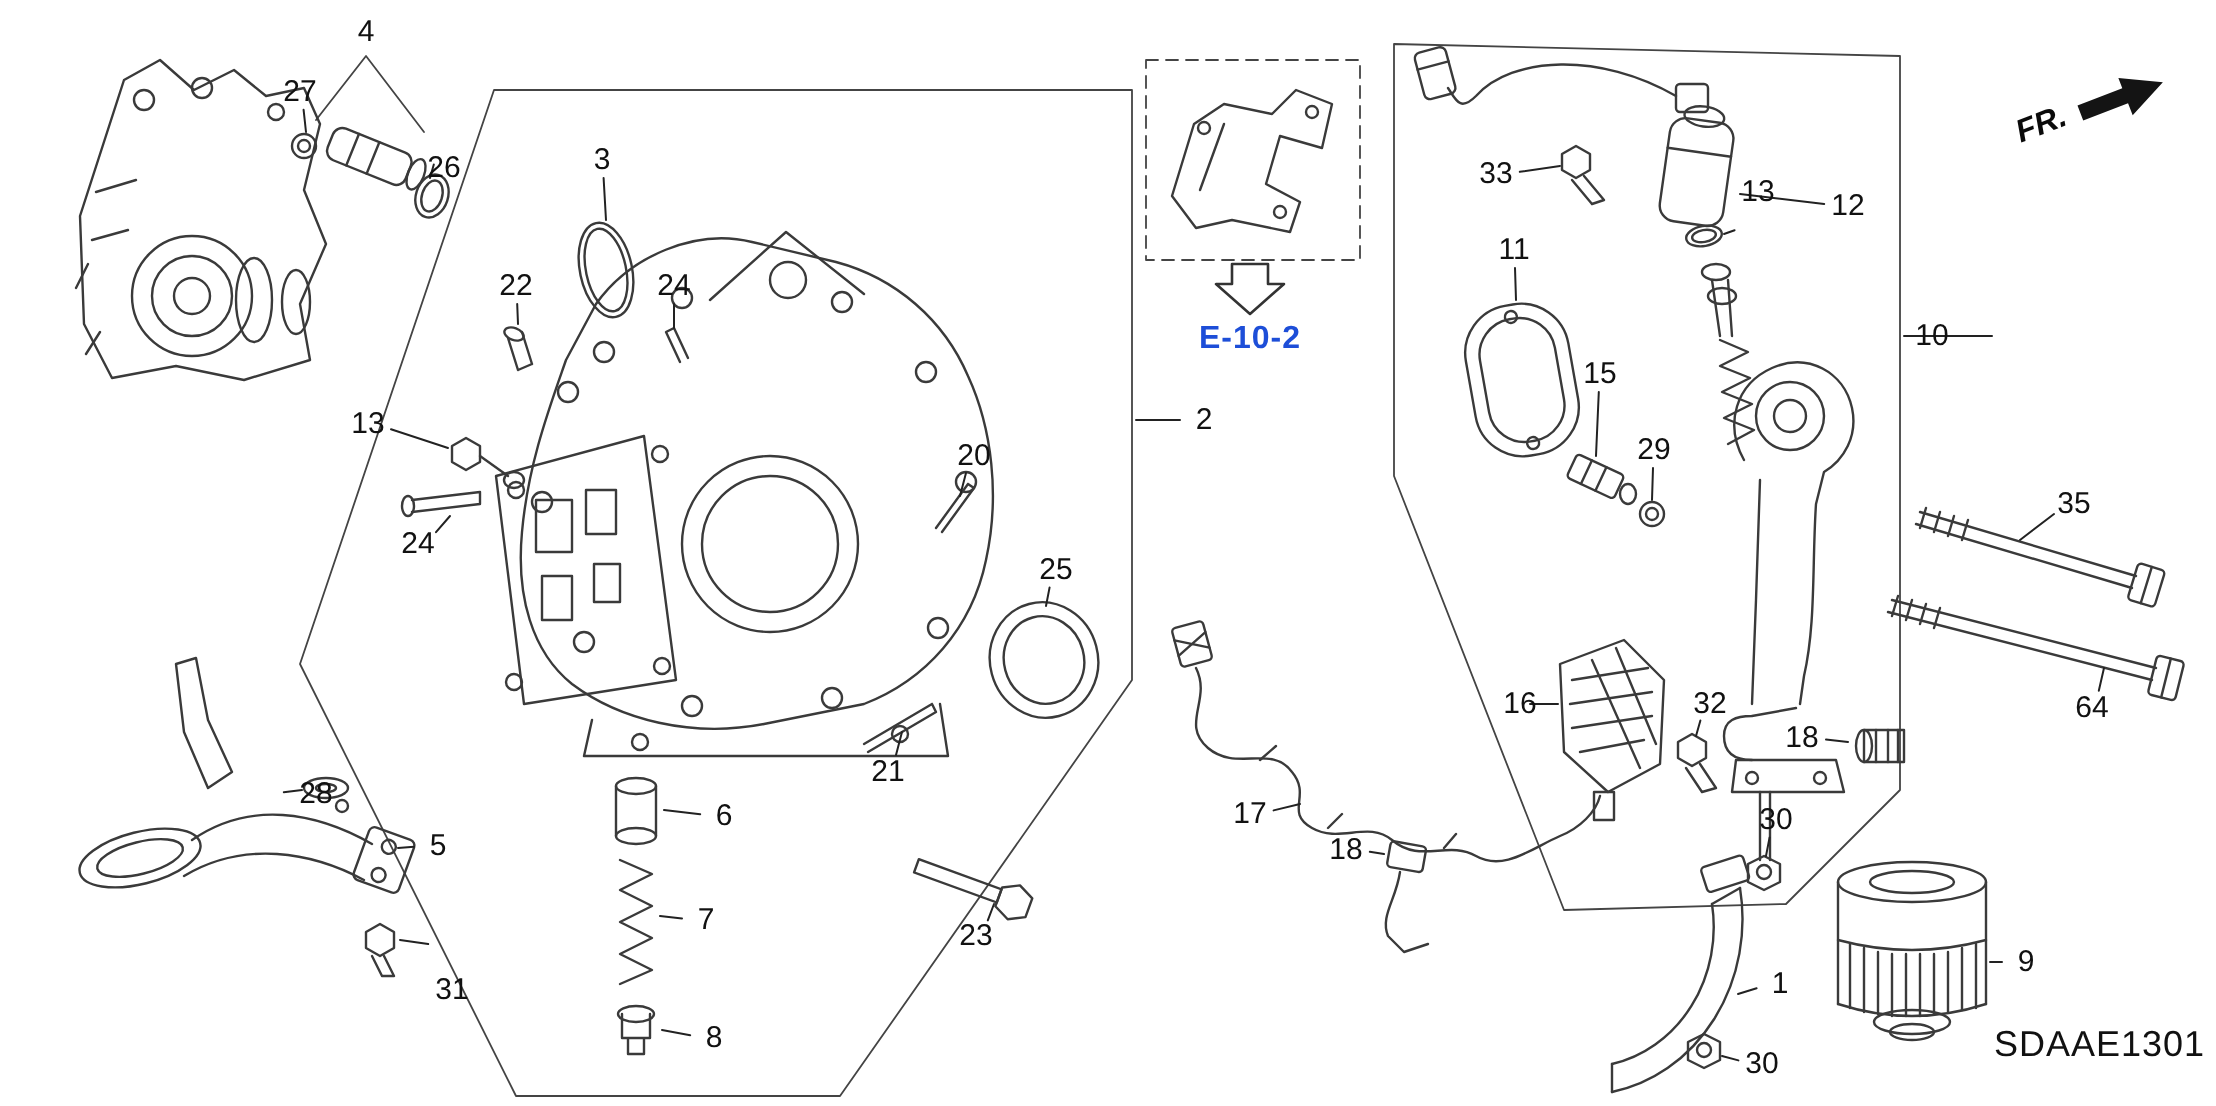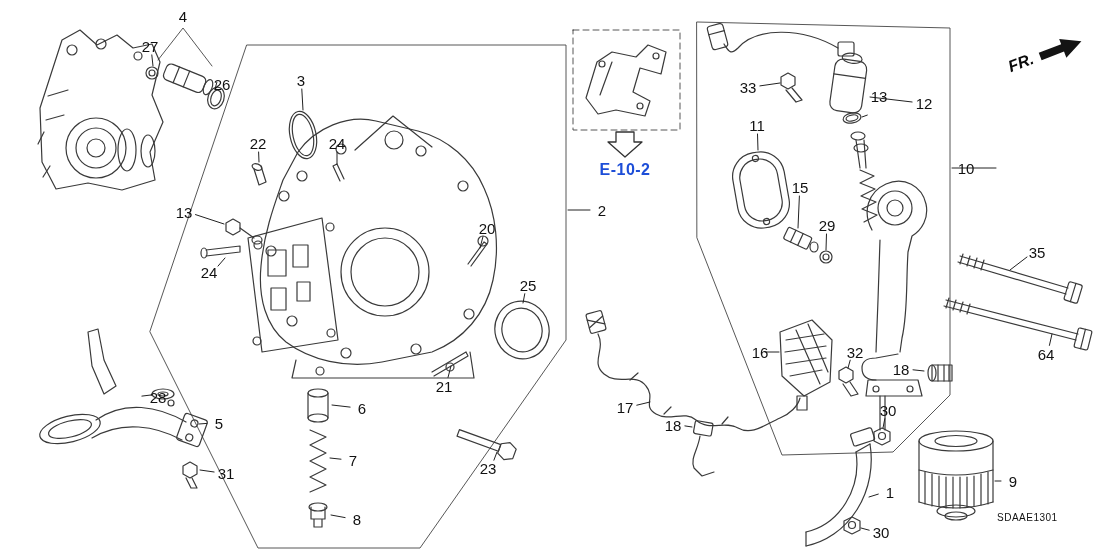--- a/index.html
+++ b/index.html
@@ -16,21 +16,21 @@
     position:absolute; left:625px; top:170px; transform:translate(-50%,-50%);
     font-size:16px; font-weight:bold; letter-spacing:.5px; color:#1d4ed8;
   }
   .fr-label {
     position:absolute; left:1021px; top:63px;
     transform:translate(-50%,-50%) rotate(-21deg);
     font-size:16px; font-weight:bold; font-style:italic; color:#0a0a0a;
   }
   .code-label {
     position:absolute; left:997px; top:512px;
-    font-size:10px; letter-spacing:.5px; color:#111;
+    font-size:18px; letter-spacing:.5px; color:#111;
   }
 </style>
 </head>
 <body>
 
 <div class="stage">
 
 <svg class="art" viewBox="0 0 1108 553" width="1108" height="553" xmlns="http://www.w3.org/2000/svg">
   <g fill="none" stroke="#3a3a3a" stroke-width="1.2" stroke-linecap="round" stroke-linejoin="round">
 
@@ -336,21 +336,21 @@
       <span class="callout" style="left: 487px; top: 228px;">20</span>
       <span class="callout" style="left: 602px; top: 210px;">2</span>
       <span class="callout" style="left: 528px; top: 285px;">25</span>
       <span class="callout" style="left: 444px; top: 386px;">21</span>
       <span class="callout" style="left: 362px; top: 408px;">6</span>
       <span class="callout" style="left: 353px; top: 460px;">7</span>
       <span class="callout" style="left: 357px; top: 519px;">8</span>
       <span class="callout" style="left: 488px; top: 468px;">23</span>
       <span class="callout" style="left: 130px; top: 397px; margin-left: 28px;">28</span>
       <span class="callout" style="left: 219px; top: 423px;">5</span>
-      <span class="callout" style="left: 226px; top: 473px;">31</span>
+      <span class="callout" style="left: 226px; top: 495px;">31</span>
       <span class="callout" style="left: 748px; top: 87px;">33</span>
       <span class="callout" style="left: 924px; top: 103px;">12</span>
       <span class="callout" style="left: 879px; top: 96px;">13</span>
       <span class="callout" style="left: 757px; top: 125px;">11</span>
       <span class="callout" style="left: 800px; top: 187px;">15</span>
       <span class="callout" style="left: 827px; top: 225px;">29</span>
       <span class="callout" style="left: 966px; top: 168px;">10</span>
       <span class="callout" style="left: 1037px; top: 252px;">35</span>
       <span class="callout" style="left: 1046px; top: 354px;">64</span>
       <span class="callout" style="left: 901px; top: 369px;">18</span>

